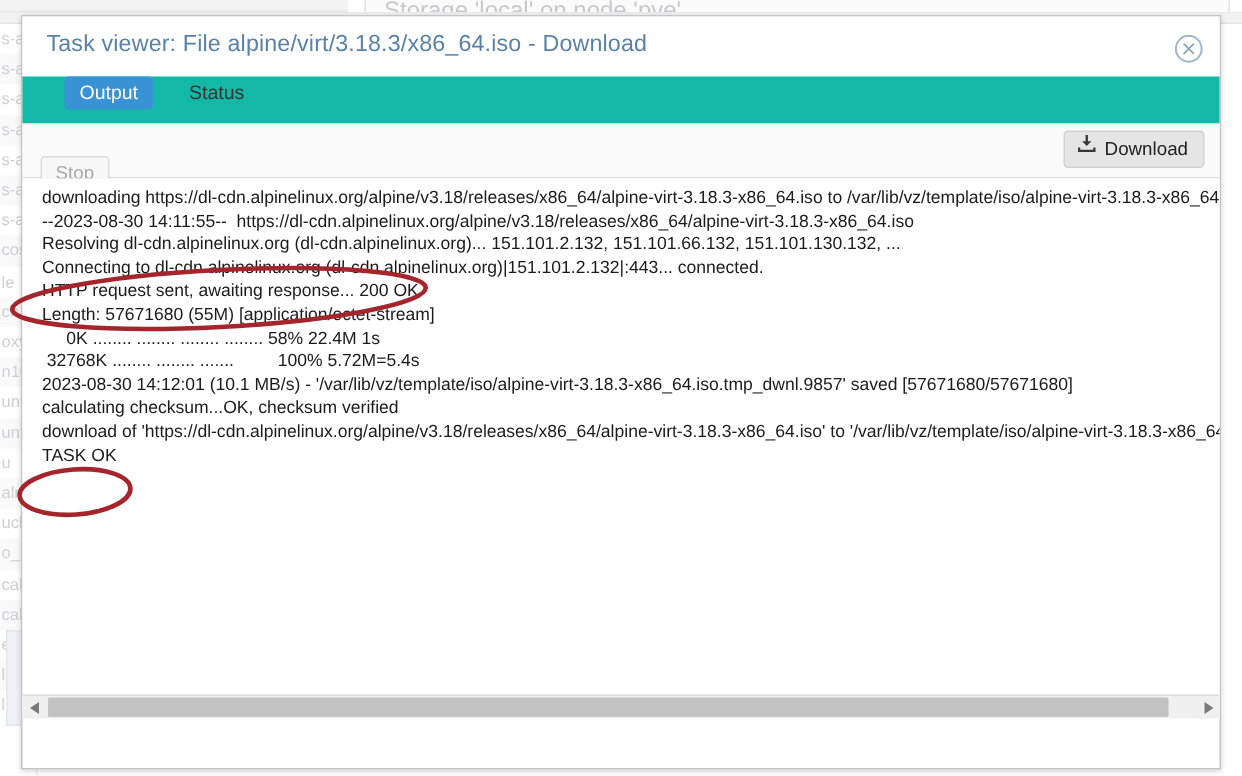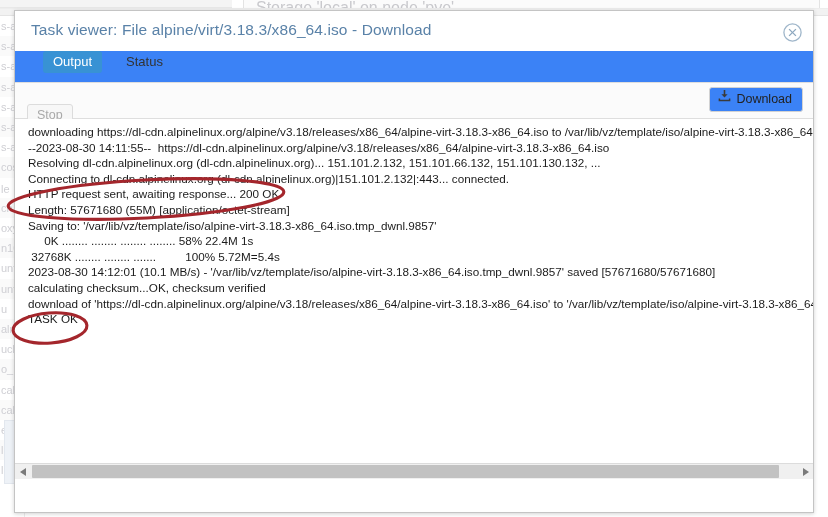--- a/index.html
+++ b/index.html
@@ -126,21 +126,21 @@
     width: 19px;
     height: 19px;
     cursor: pointer;
   }
   #close-btn svg { display: block; }
 
   
   #tabbar {
     position: relative;
     height: 31px;
-    background: #3b82f6;
+    background: #14b8a6;
     padding-left: 28px;
     box-sizing: border-box;
   }
   .tab {
     display: inline-block;
     font-size: 13px;
     line-height: 22px;
     padding: 0 10px;
     border-radius: 3px;
     vertical-align: top;
@@ -182,21 +182,21 @@
     cursor: default;
   }
   #download-btn {
     position: absolute;
     right: 10px;
     top: 4px;
     height: 25px;
     line-height: 23px;
     font-size: 12.5px;
     color: #222222;
-    background: #3b82f6;
+    background: #e5e5e5;
     border: 1px solid #d2d2d2;
     border-radius: 3px;
     padding: 0 10px 0 8px;
     box-sizing: border-box;
     cursor: pointer;
     white-space: nowrap;
   }
   #download-btn .dl-icon {
     display: inline-block;
     vertical-align: middle;
@@ -336,21 +336,20 @@
     </div>
   </div>
 
   <div id="log-area">
     <div class="log-line">downloading https://dl-cdn.alpinelinux.org/alpine/v3.18/releases/x86_64/alpine-virt-3.18.3-x86_64.iso to /var/lib/vz/template/iso/alpine-virt-3.18.3-x86_64.iso</div>
     <div class="log-line">--2023-08-30 14:11:55--  https://dl-cdn.alpinelinux.org/alpine/v3.18/releases/x86_64/alpine-virt-3.18.3-x86_64.iso</div>
     <div class="log-line">Resolving dl-cdn.alpinelinux.org (dl-cdn.alpinelinux.org)... 151.101.2.132, 151.101.66.132, 151.101.130.132, ...</div>
     <div class="log-line">Connecting to dl-cdn.alpinelinux.org (dl-cdn.alpinelinux.org)|151.101.2.132|:443... connected.</div>
     <div class="log-line">HTTP request sent, awaiting response... 200 OK</div>
     <div class="log-line">Length: 57671680 (55M) [application/octet-stream]</div>
-    <div class="log-line">Saving to: '/var/lib/vz/template/iso/alpine-virt-3.18.3-x86_64.iso.tmp_dwnl.9857'</div>
     <div class="log-line">     0K ........ ........ ........ ........ 58% 22.4M 1s</div>
     <div class="log-line"> 32768K ........ ........ .......         100% 5.72M=5.4s</div>
     <div class="log-line">2023-08-30 14:12:01 (10.1 MB/s) - '/var/lib/vz/template/iso/alpine-virt-3.18.3-x86_64.iso.tmp_dwnl.9857' saved [57671680/57671680]</div>
     <div class="log-line">calculating checksum...OK, checksum verified</div>
     <div class="log-line">download of 'https://dl-cdn.alpinelinux.org/alpine/v3.18/releases/x86_64/alpine-virt-3.18.3-x86_64.iso' to '/var/lib/vz/template/iso/alpine-virt-3.18.3-x86_64.iso' fi</div>
     <div class="log-line">TASK OK</div>
 
     <div id="hscroll">
       <div class="arrow left">
         <svg width="7" height="8" viewBox="0 0 7 8">

